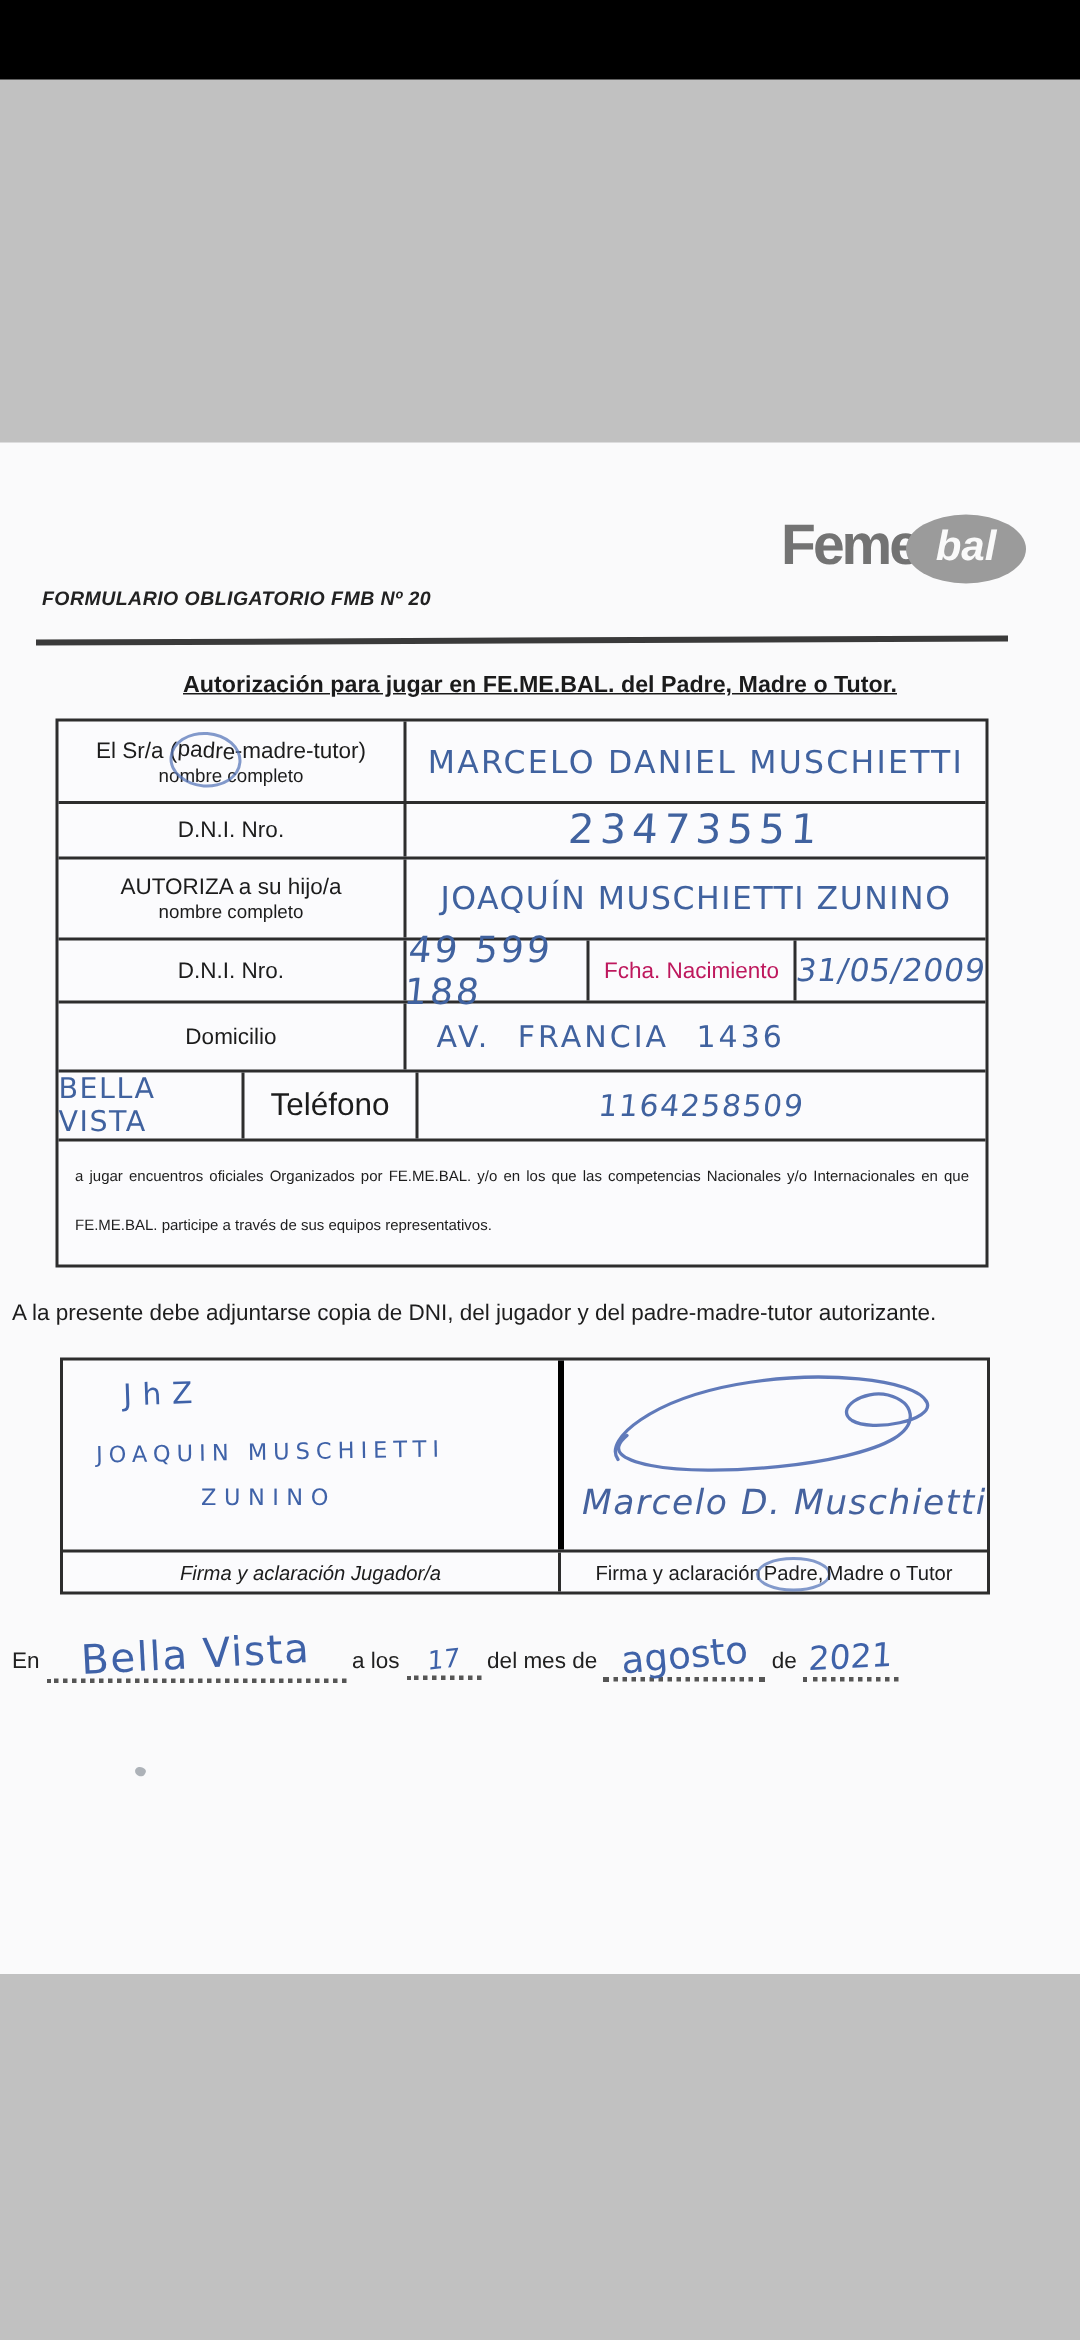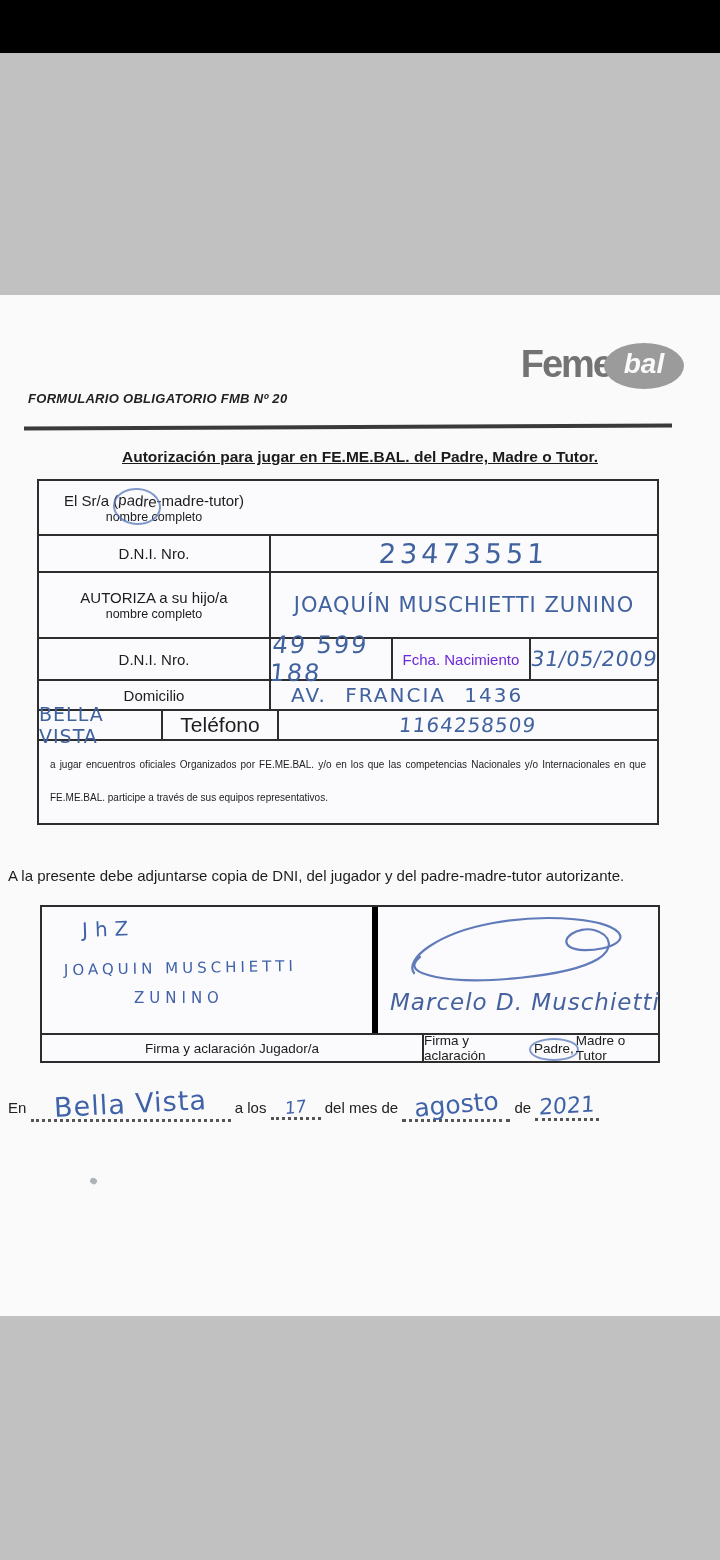--- a/index.html
+++ b/index.html
@@ -37,28 +37,28 @@
   .heading {
     position:absolute; top:153px; left:0; width:100%;
     text-align:center; font-size:15.5px; font-weight:bold;
     text-decoration:underline; color:#1b1b1b;
   }
 
   
   .main-table { position:absolute; top:184px; left:37px; width:622px; border:2px solid #2d2d2d; background:#fbfbfd; }
   .t-row { display:flex; border-top:2px solid #2d2d2d; }
   .t-row:first-child { border-top:none; }
-  .h53{height:53px}.h37{height:37px}.h54{height:66px}.h42{height:42px}.h44{height:30px}
+  .h53{height:53px}.h37{height:37px}.h54{height:54px}.h42{height:42px}.h44{height:46px}
   .cell { display:flex; align-items:center; justify-content:center; border-left:2px solid #2d2d2d; }
   .cell:first-child { border-left:none; }
   .c-label { width:230px; flex-direction:column; font-size:15px; color:#1c1c1c; text-align:center; }
   .c-sub { font-size:12.5px; margin-top:1px; }
   .c-value { flex:1; }
   .c-w122 { width:122px; }
-  .c-lab2a { width:138px; font-size:15px; color:#6d28d9; }
+  .c-lab2a { width:138px; font-size:15px; color:#be185d; }
   .c-lab2b { width:116px; font-size:21px; color:#1c1c1c; }
   .c-left { justify-content:flex-start; padding-left:20px; }
 
   .t-par {
     border-top:2px solid #2d2d2d; padding:7px 11px 9px;
     font-size:10px; line-height:33px; text-align:justify; color:#1d1d1d;
   }
 
   
   .hv { font-family:"DejaVu Sans", sans-serif; color:#40629f; }
@@ -79,24 +79,24 @@
     display:inline-block; border:2px solid rgba(90,120,185,.75); border-radius:50%;
     padding:1px 3px 3px; margin:-2px -3px -4px;
   }
 
   .attach-note { position:absolute; top:572px; left:8px; font-size:15px; color:#1d1d1d; }
 
   
   .sig-table { position:absolute; top:610px; left:40px; width:620px; border:2px solid #2d2d2d; background:#fbfbfd; }
   .sig-body { display:flex; height:126px; }
   .sig-left { width:330px; position:relative; }
-  .sig-right { width:286px; flex:1; border-left:6px solid #000000; position:relative; }
+  .sig-right { width:286px; flex:1; border-left:4px solid #000000; position:relative; }
   .sig-labels { display:flex; height:28px; border-top:2px solid #2d2d2d; }
   .sig-label { display:flex; align-items:center; justify-content:center; font-size:13.5px; color:#1c1c1c; }
-  .sl-left { width:380px; }
+  .sl-left { width:330px;font-style:italic; }
   .sl-right { flex:1; border-left:2px solid #2d2d2d; }
 
   .player-sig  { position:absolute; top:10px; left:40px; font-size:20px; letter-spacing:7px; color:#3f62a8; transform:rotate(-2deg); font-family:"DejaVu Sans",sans-serif; }
   .player-name1{ position:absolute; top:52px; left:22px; font-size:15px; letter-spacing:4px; color:#3f62a8; transform:rotate(-1deg); font-family:"DejaVu Sans",sans-serif; }
   .player-name2{ position:absolute; top:82px; left:92px; font-size:15px; letter-spacing:5px; color:#3f62a8; font-family:"DejaVu Sans",sans-serif; }
   .flourish { position:absolute; top:4px; left:18px; }
   .parent-name { position:absolute; top:82px; left:12px; font-size:23px; font-style:italic; letter-spacing:1px; color:#45629e; font-family:"DejaVu Sans",sans-serif; white-space:nowrap; }
 
   
   .date-line { position:absolute; top:793px; left:8px; font-size:15px; color:#212121; white-space:nowrap; }
@@ -124,20 +124,23 @@
   <div class="title">FORMULARIO OBLIGATORIO FMB Nº 20</div>
   <div class="rule"></div>
   <div class="heading">Autorización para jugar en FE.ME.BAL. del Padre, Madre o Tutor.</div>
 
   <div class="main-table">
 
     <div class="t-row h53">
       <div class="cell c-label">
         <div><span>El Sr/a (</span><span class="pen-circle-a"><span>padre</span></span><span>-madre-tutor)</span></div>
         <div class="c-sub">nombre completo</div>
+      </div>
+      <div class="cell c-value">
+        <span class="hv v-name">MARCELO DANIEL MUSCHIETTI</span>
       </div>
     </div>
 
     <div class="t-row h37">
       <div class="cell c-label">D.N.I. Nro.</div>
       <div class="cell c-value">
         <span class="hv v-dni1">23473551</span>
       </div>
     </div>
 

